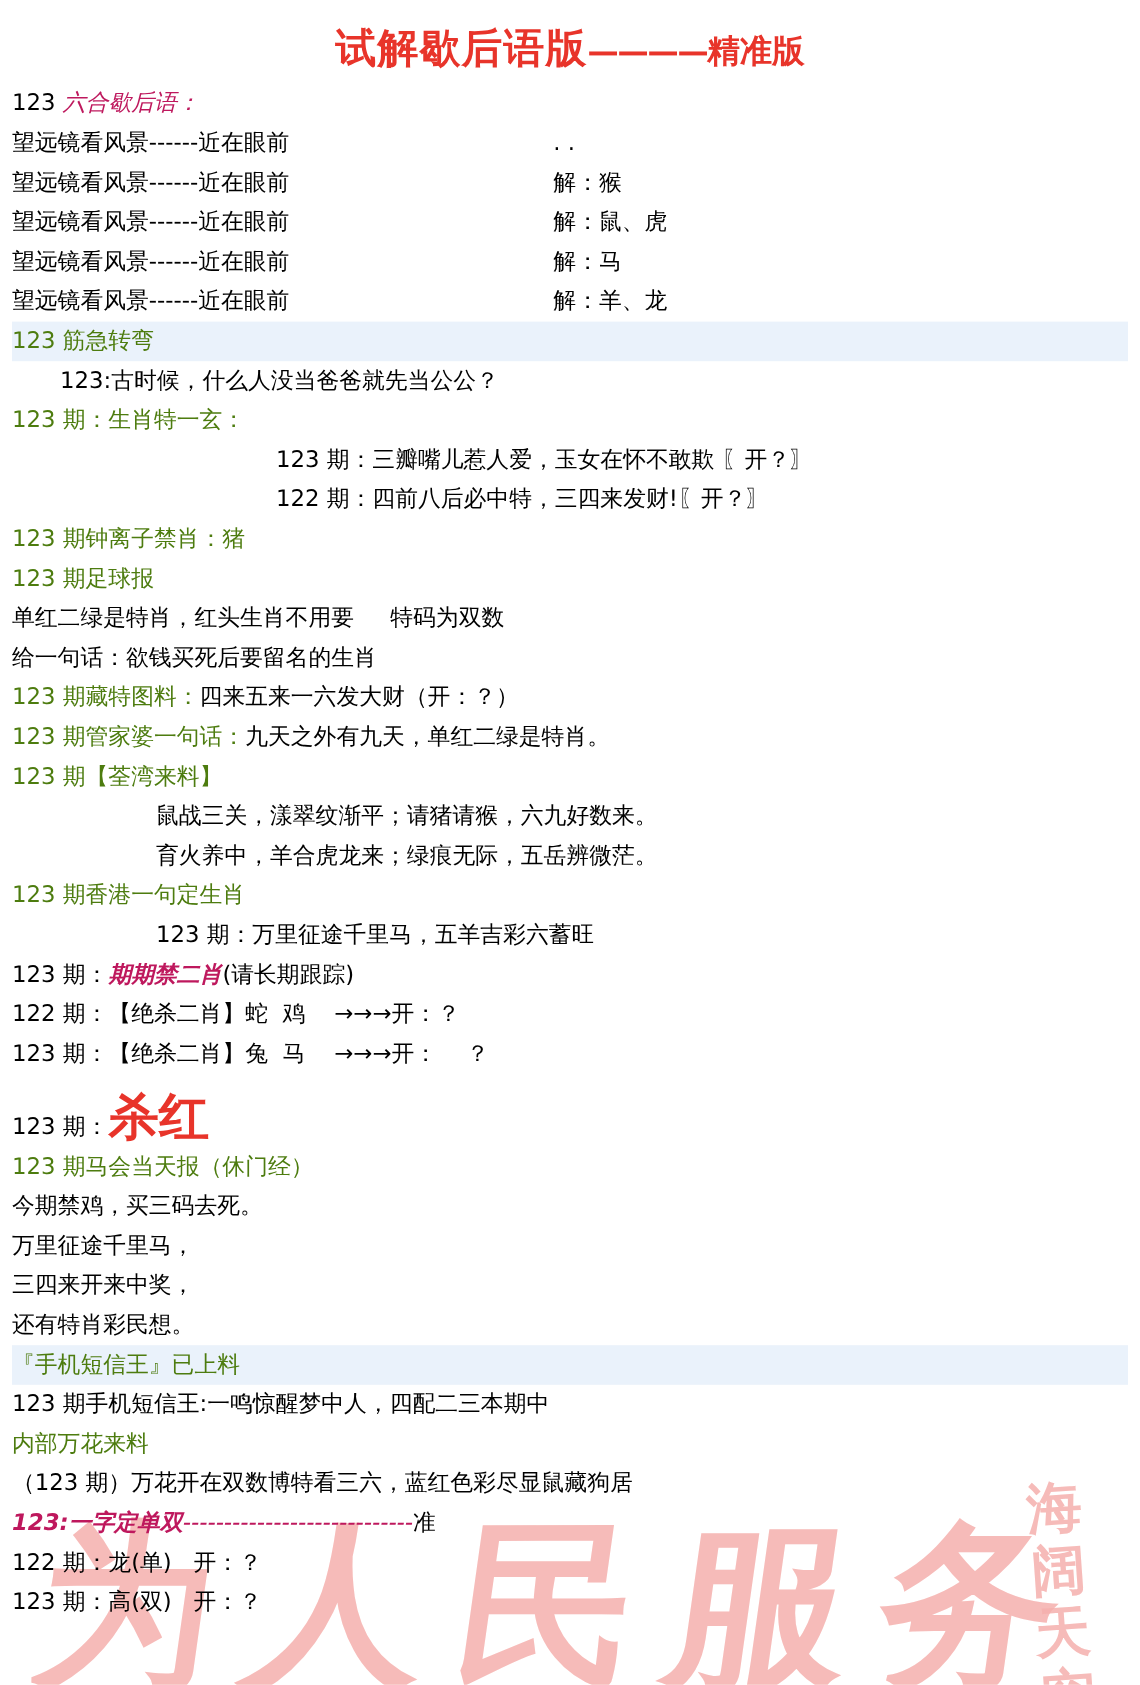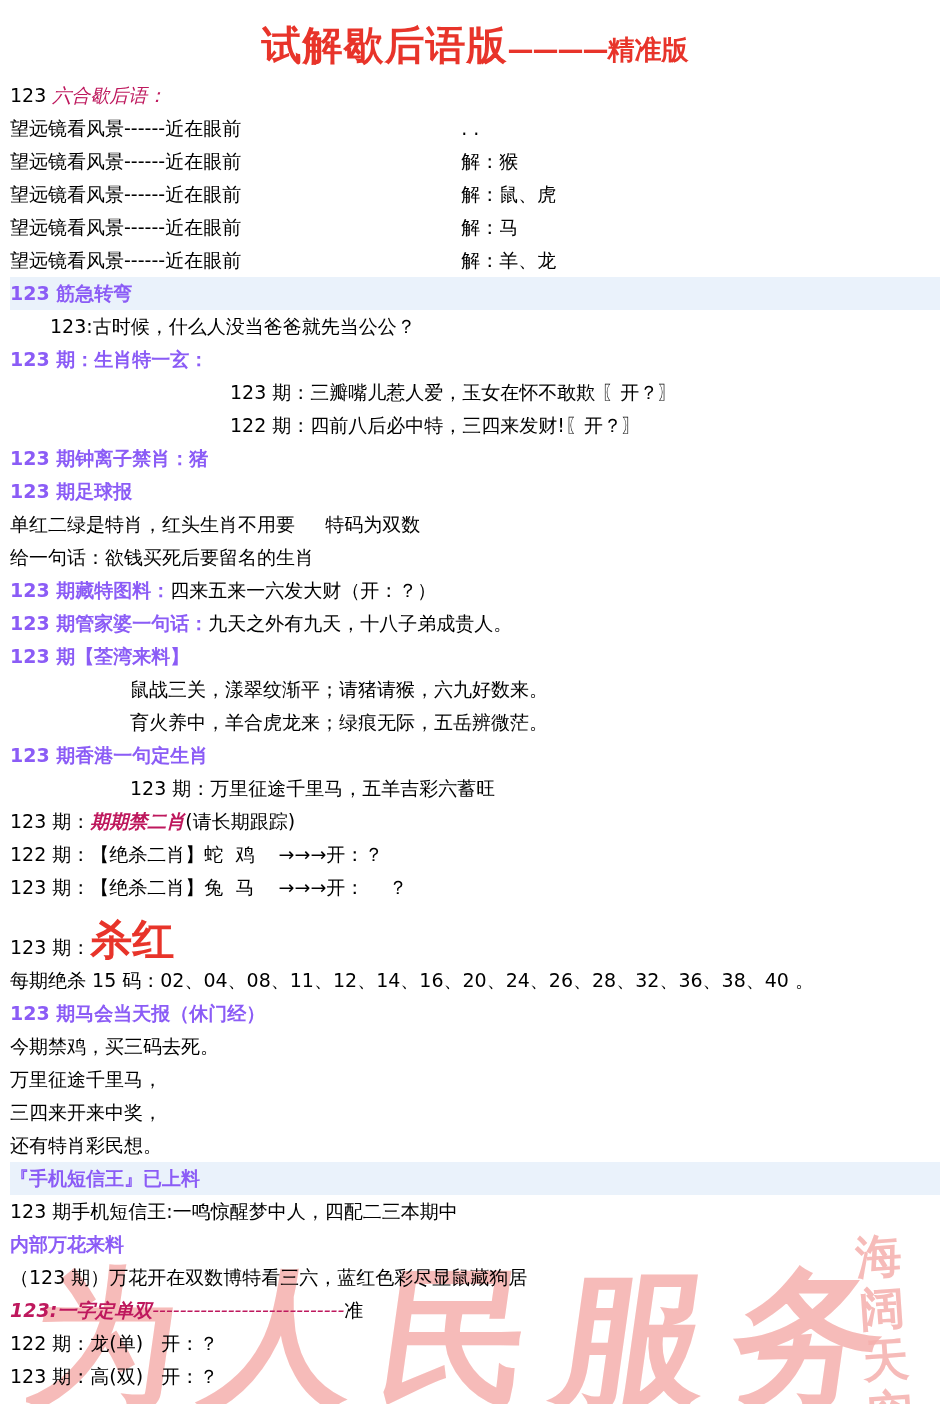--- a/index.html
+++ b/index.html
@@ -54,21 +54,21 @@
     position: relative;
     z-index: 2;
   }
   .title-row {
     text-align: center;
     padding-top: 18px;
     padding-bottom: 6px;
     white-space: nowrap;
   }
   .title-main {
-    font-size: 40px;
+    font-size: 34px;
     font-weight: bold;
     color: #e8342a;
     font-family: "DejaVu Serif", "Liberation Serif", serif;
     letter-spacing: 1px;
   }
   .title-dash {
     font-size: 26px;
     font-weight: bold;
     color: #e8342a;
     letter-spacing: -1px;
@@ -83,22 +83,22 @@
     font-size: 19px;
     line-height: 33px;
     white-space: pre;
     color: #000;
   }
   .red { color: #be185d; font-style: italic; }
   .bold { font-weight: bold; }
   .sec-head {
     font-size: 19px;
     line-height: 33px;
-    font-weight: bold;
-    color: #8b5cf6;
+    font-weight: normal;
+    color: #4d7c0f;
   }
   .indent1 { padding-left: 40px; }
   .indent3 { padding-left: 220px; }
   .indent4 { padding-left: 120px; }
   .big-red {
     color: #e8342a;
     font-weight: bold;
     font-size: 42px;
     font-family: "DejaVu Serif", "Liberation Serif", serif;
     line-height: 48px;
@@ -136,37 +136,36 @@
     <div class="line indent3">122 期：四前八后必中特，三四来发财!〖开？〗</div>
 
     <div class="sec-head">123 期钟离子禁肖：猪</div>
 
     <div class="sec-head">123 期足球报</div>
     <div class="line">单红二绿是特肖，红头生肖不用要     特码为双数</div>
     <div class="line">给一句话：欲钱买死后要留名的生肖</div>
 
     <div class="line"><span class="sec-head">123 期藏特图料：</span><span>四来五来一六发大财（开：？）</span></div>
 
-    <div class="line"><span class="sec-head">123 期管家婆一句话：</span><span>九天之外有九天，十八子弟成贵人。</span></div>
+    <div class="line"><span class="sec-head">123 期管家婆一句话：</span><span>九天之外有九天，单红二绿是特肖。</span></div>
 
     <div class="sec-head">123 期【荃湾来料】</div>
     <div class="line indent4">鼠战三关，漾翠纹渐平；请猪请猴，六九好数来。</div>
     <div class="line indent4">育火养中，羊合虎龙来；绿痕无际，五岳辨微茫。</div>
 
     <div class="sec-head">123 期香港一句定生肖</div>
     <div class="line indent4">123 期：万里征途千里马，五羊吉彩六蓄旺</div>
 
     <div class="line"><span>123 期：</span><span class="red bold">期期禁二肖</span><span>(请长期跟踪)</span></div>
     <div class="line">122 期：【绝杀二肖】蛇  鸡    →→→开：？</div>
     <div class="line">123 期：【绝杀二肖】兔  马    →→→开：    ？</div>
 
     <div class="sp-gap"></div>
 
     <div class="line"><span>123 期：</span><span class="big-red">杀红</span></div>
-    <div class="line">每期绝杀 15 码：02、04、08、11、12、14、16、20、24、26、28、32、36、38、40 。</div>
 
     <div class="sec-head">123 期马会当天报（休门经）</div>
     <div class="line">今期禁鸡，买三码去死。</div>
     <div class="line">万里征途千里马，</div>
     <div class="line">三四来开来中奖，</div>
     <div class="line">还有特肖彩民想。</div>
 
     <div class="sec-head hl">『手机短信王』已上料</div>
     <div class="line">123 期手机短信王:一鸣惊醒梦中人，四配二三本期中</div>
 

